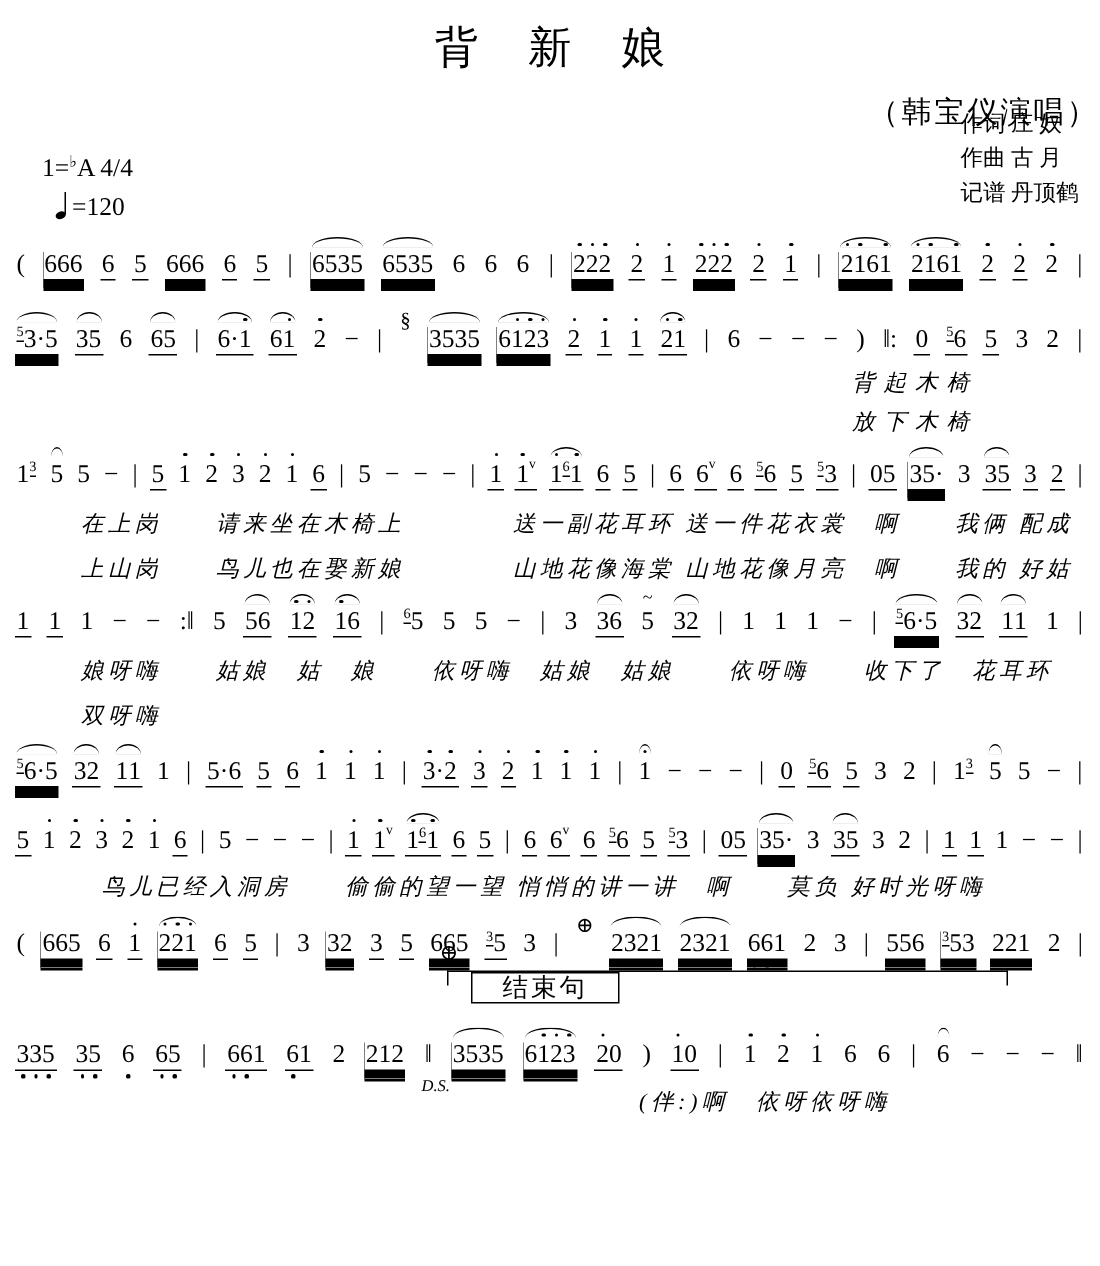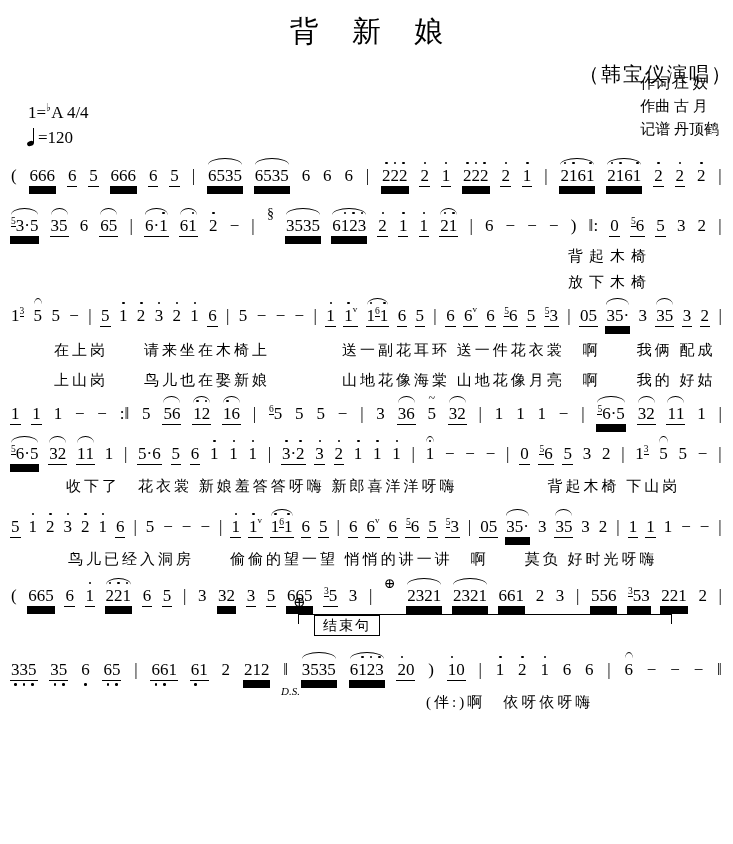--- a/index.html
+++ b/index.html
@@ -3,57 +3,57 @@
 <meta charset="utf-8">
 <style>
   html,body{margin:0;padding:0;background:#fff;}
   .page{position:relative;width:733px;height:844px;background:#fff;color:#000;
         font-family:"Liberation Serif","DejaVu Serif",serif;overflow:hidden;}
   .title{text-align:center;padding-top:12px;font-size:29px;letter-spacing:13px;text-indent:13px;}
   .subtitle{text-align:right;font-size:20px;margin-top:9px;letter-spacing:2px;text-indent:2px;}
   .credits{position:absolute;right:14px;top:72px;font-size:15px;line-height:23px;}
   .keysig{position:absolute;left:28px;top:101px;font-size:17px;}
   .keysig sup{font-size:11px;}
-  .tempo{position:absolute;left:27px;top:128px;font-size:17px;}
+  .tempo{position:absolute;left:37px;top:128px;font-size:17px;}
   .qnote{display:inline-block;position:relative;width:10px;height:18px;margin-right:1px;vertical-align:-3px;}
   .qnote .stem{position:absolute;right:3px;top:0;width:1.5px;height:15px;background:#000;}
   .qnote .head{position:absolute;left:0;bottom:0;width:7px;height:5px;background:#000;border-radius:50%;transform:rotate(-20deg);}
   #score{position:absolute;left:10px;right:10px;top:166px;}
   .system{position:relative;}
   .notes{display:flex;justify-content:space-between;align-items:baseline;font-size:17px;}
   .tok{position:relative;display:inline-block;padding:0 1px;white-space:nowrap;}
   .u1{border-bottom:1px solid #000;}
   .u2{border-bottom:6px solid #000000;box-shadow:0 2px 0 0 #000;}
   .arc::before{content:'';position:absolute;left:1px;right:1px;top:-8px;height:6px;
                border-top:1.4px solid #000;border-radius:50%/100% 100% 0 0;}
   .mord::after{content:'~';position:absolute;top:-1.05em;left:50%;transform:translateX(-50%);font-size:12px;}
   .ch{position:relative;display:inline-block;}
   .da::before{content:'';position:absolute;top:-4.5px;left:50%;margin-left:-1px;width:2.5px;height:2.5px;background:#000;border-radius:50%;}
   .db::after{content:'';position:absolute;bottom:-5.5px;left:50%;margin-left:-1px;width:2.5px;height:2.5px;background:#000;border-radius:50%;}
   .grace{font-size:9.5px;vertical-align:7px;border-bottom:1px solid #000;line-height:1;}
   .breath{font-size:9px;vertical-align:9px;}
   .raised{top:-13px;font-size:14px;}
-  .lyr{font-size:15px;letter-spacing:3px;white-space:pre;margin-top:5px;line-height:22px;}
+  .lyr{font-size:15px;letter-spacing:3px;white-space:pre;margin-top:5px;line-height:22px;font-style:italic;}
   .sys1{margin-bottom:24px;}
   .sys2{margin-bottom:10px;}
   .sys2 .lyr{padding-left:558px;letter-spacing:6px;margin-top:3px;line-height:23px;}
   .sys3{margin-bottom:12px;}
   .sys3 .lyr{padding-left:44px;margin-top:7px;line-height:23px;}
   .sys4{margin-bottom:14px;}
   .sys4 .lyr{padding-left:44px;margin-top:7px;line-height:23px;}
   .sys5{margin-bottom:18px;}
   .sys5 .lyr{padding-left:56px;}
   .sys6{margin-bottom:16px;}
   .sys6 .lyr{padding-left:58px;}
   .sys7{margin-bottom:48px;}
   .sys8 .lyr{padding-left:416px;}
   .endbracket{position:absolute;left:288px;top:-46px;width:372px;height:9px;
               border-top:1px solid #000;border-left:1px solid #000;border-right:1px solid #000;}
-  .endlabel{position:absolute;left:304px;top:-45px;border:1px solid #000;padding:0 8px;
-            font-size:14px;background:#fff;line-height:19px;letter-spacing:2px;}
+  .endlabel{position:absolute;left:304px;top:-45px;border:1px solid #000;padding:0 20px;
+            font-size:17px;background:#fff;line-height:19px;letter-spacing:2px;}
   .coda2{position:absolute;left:283px;top:-67px;font-size:15px;}
   .ds{position:absolute;left:271px;top:25px;font-size:11px;font-style:italic;}
 </style>
 </head>
 <body>
 
 <div class="page">
   <div class="title">背 新 娘</div>
   <div class="subtitle">（韩宝仪演唱）</div>
   <div class="credits">
@@ -202,20 +202,22 @@
           <span class="tok"><span class="ch">1</span></span>
           <span class="tok"><span class="ch">1</span></span>
           <span class="tok"><span class="ch">−</span></span>
           <span class="tok"><span class="ch">|</span></span>
           <span class="tok arc u2"><span class="grace">5</span><span class="ch">6</span><span class="ch">·</span><span class="ch">5</span></span>
           <span class="tok arc u1"><span class="ch">3</span><span class="ch">2</span></span>
           <span class="tok arc u1"><span class="ch">1</span><span class="ch">1</span></span>
           <span class="tok"><span class="ch">1</span></span>
           <span class="tok"><span class="ch">|</span></span>
         </div>
+        <div class="lyr">娘呀嗨　　姑娘　姑　娘　　依呀嗨　姑娘　姑娘　　依呀嗨　　收下了　花耳环</div>
+        <div class="lyr">双呀嗨</div>
       </div>
       <div class="system sys5">
         <div class="notes">
           <span class="tok arc u2"><span class="grace">5</span><span class="ch">6</span><span class="ch">·</span><span class="ch">5</span></span>
           <span class="tok arc u1"><span class="ch">3</span><span class="ch">2</span></span>
           <span class="tok arc u1"><span class="ch">1</span><span class="ch">1</span></span>
           <span class="tok"><span class="ch">1</span></span>
           <span class="tok"><span class="ch">|</span></span>
           <span class="tok u1"><span class="ch">5</span><span class="ch">·</span><span class="ch">6</span></span>
           <span class="tok u1"><span class="ch">5</span></span>
@@ -241,21 +243,20 @@
           <span class="tok u1"><span class="ch">5</span></span>
           <span class="tok"><span class="ch">3</span></span>
           <span class="tok"><span class="ch">2</span></span>
           <span class="tok"><span class="ch">|</span></span>
           <span class="tok"><span class="ch">1</span><span class="grace">3</span></span>
           <span class="tok arc"><span class="ch">5</span></span>
           <span class="tok"><span class="ch">5</span></span>
           <span class="tok"><span class="ch">−</span></span>
           <span class="tok"><span class="ch">|</span></span>
         </div>
-        <div class="lyr">收下了　花衣裳 新娘羞答答呀嗨 新郎喜洋洋呀嗨　　　　　背起木椅 下山岗</div>
       </div>
       <div class="system sys6">
         <div class="notes">
           <span class="tok u1"><span class="ch">5</span></span>
           <span class="tok"><span class="ch da">1</span></span>
           <span class="tok"><span class="ch da">2</span></span>
           <span class="tok"><span class="ch da">3</span></span>
           <span class="tok"><span class="ch da">2</span></span>
           <span class="tok"><span class="ch da">1</span></span>
           <span class="tok u1"><span class="ch">6</span></span>

